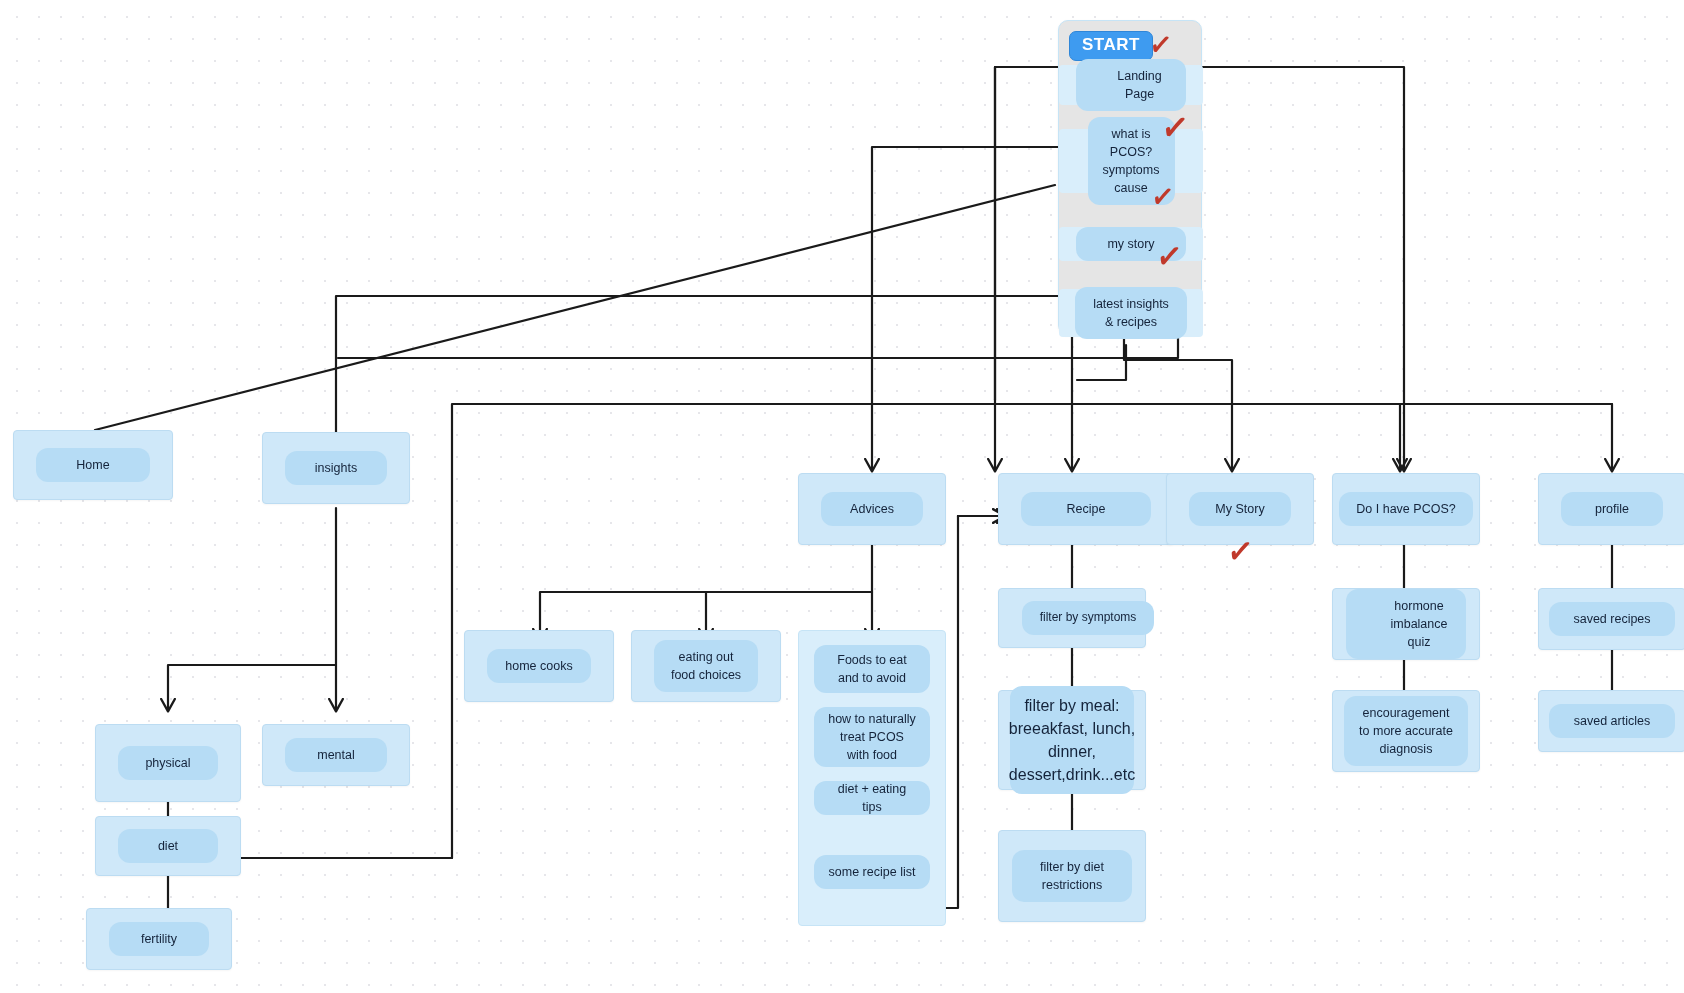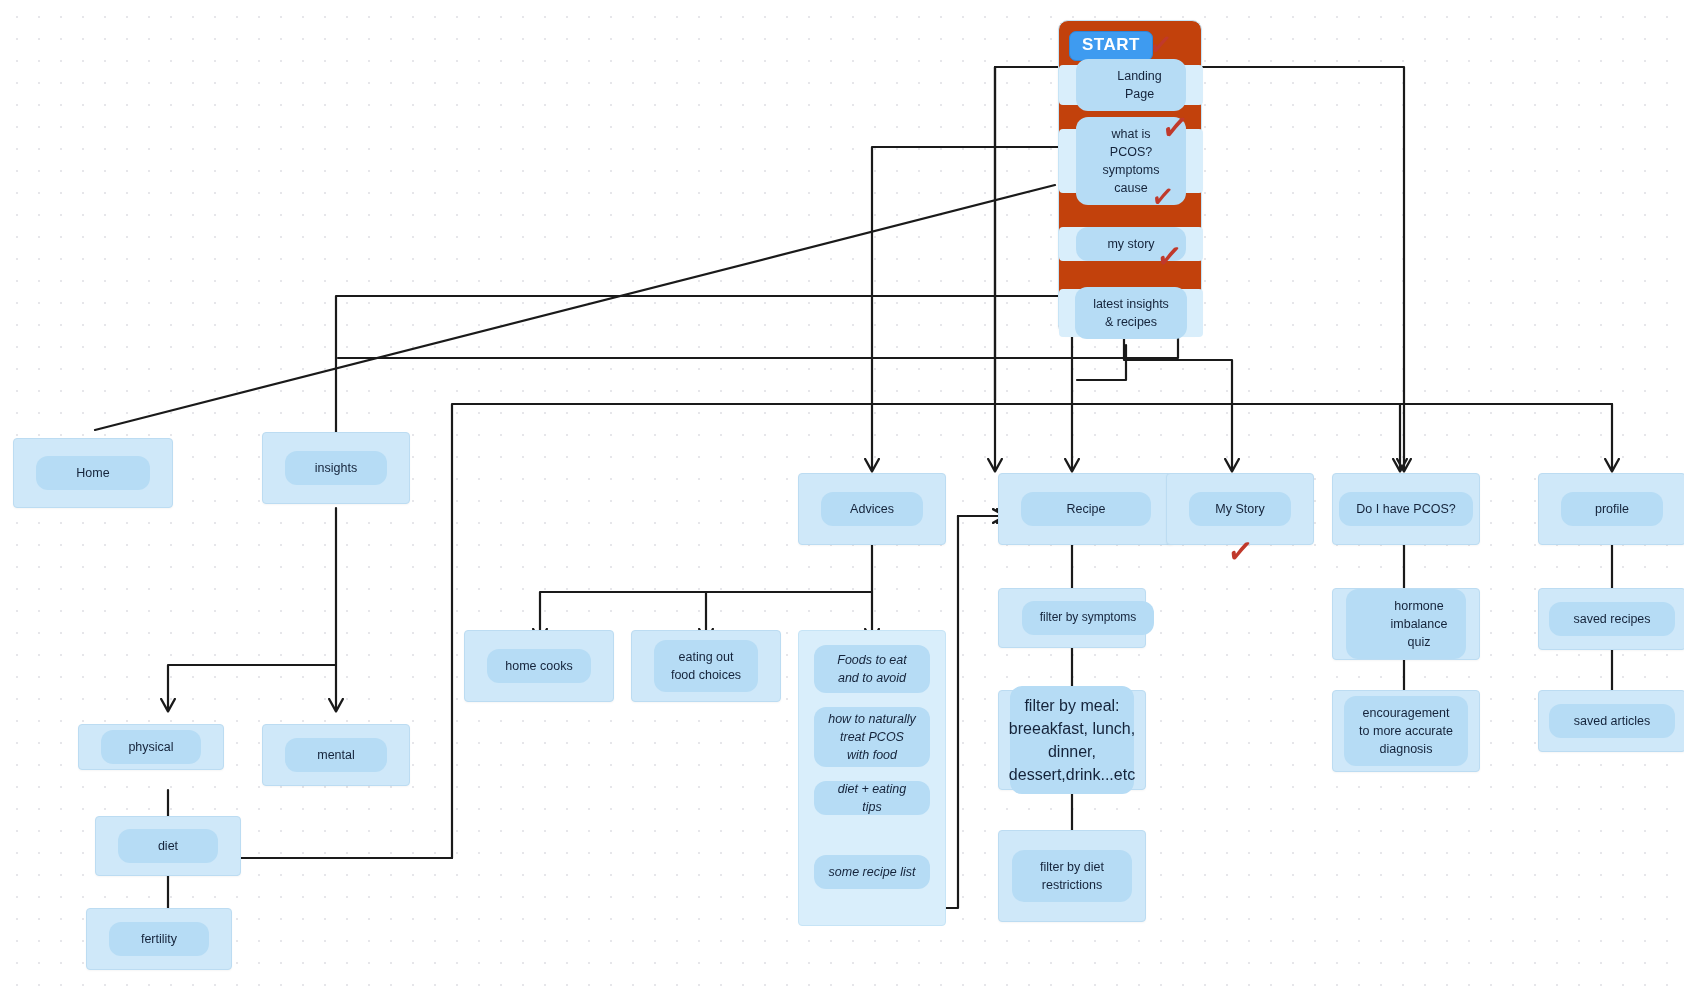--- a/index.html
+++ b/index.html
@@ -42,21 +42,21 @@
     box-sizing:border-box;
     display:flex;
     align-items:center;
     justify-content:center;
   }
   .node > .pill{width:calc(100% - 44px);}
 
   
   .group{
     position:absolute;
-    background:#c2410c;
+    background:#e5e5e5;
     border:1px solid #c6e4f6;
     border-radius:10px;
     box-sizing:border-box;
     box-shadow:0 1px 3px rgba(0,0,0,0.05);
   }
   .group .node{background:#d9eefb;border-color:transparent;box-shadow:none;}
 
   .start-badge{
     position:absolute;
     left:10px;top:10px;
@@ -72,21 +72,21 @@
 
   
   .stack{
     position:absolute;
     background:#d9eefb;
     border:1px solid #c6e4f6;
     border-radius:4px;
     box-sizing:border-box;
     display:flex;flex-direction:column;align-items:center;
   }
-  .stack .pill{width:calc(100% - 30px);font-style:italic;}
+  .stack .pill{width:calc(100% - 30px);}
 
   .check{
     position:absolute;
     color:#c0392b;
     font-size:30px;
     font-weight:600;
     font-family:"Liberation Serif", serif;
     transform:rotate(9deg) scaleX(0.85);
     line-height:1;
     user-select:none;
@@ -199,46 +199,46 @@
   </svg>
 
   <div class="group" style="left:1058px;top:20px;width:144px;height:315px;">
     <div class="start-badge">START</div>
 
     <div class="node" style="left:0;top:44px;width:144px;height:40px;position:absolute;">
       <div class="pill" style="width:110px;padding-left:31px;">Landing Page</div>
     </div>
 
     <div class="node" style="left:0;top:108px;width:144px;height:64px;position:absolute;">
-      <div class="pill" style="width:110px;">what is PCOS? symptoms cause</div>
+      <div class="pill" style="width:87px;">what is PCOS? symptoms cause</div>
     </div>
 
     <div class="node" style="left:0;top:206px;width:144px;height:34px;position:absolute;">
       <div class="pill" style="width:110px;">my story</div>
     </div>
 
     <div class="node" style="left:0;top:268px;width:144px;height:48px;position:absolute;">
       <div class="pill" style="width:112px;">latest insights &amp; recipes</div>
     </div>
   </div>
 
   <div class="check" style="left:1148px;top:30px;">✓</div>
   <div class="check" style="left:1160px;top:110px;font-size:36px;">✓</div>
   <div class="check" style="left:1150px;top:182px;">✓</div>
   <div class="check" style="left:1155px;top:240px;font-size:34px;">✓</div>
 
-  <div class="node" style="left:13px;top:430px;width:160px;height:70px;margin-top:8px;">
+  <div class="node" style="left:13px;top:430px;width:160px;height:70px;">
     <div class="pill">Home</div>
   </div>
 
   <div class="node" style="left:262px;top:432px;width:148px;height:72px;">
     <div class="pill">insights</div>
   </div>
 
-  <div class="node" style="left:78px;top:724px;width:146px;height:46px;">
+  <div class="node" style="left:95px;top:724px;width:146px;height:78px;">
     <div class="pill">physical</div>
   </div>
 
   <div class="node" style="left:262px;top:724px;width:148px;height:62px;">
     <div class="pill">mental</div>
   </div>
 
   <div class="node" style="left:95px;top:816px;width:146px;height:60px;">
     <div class="pill">diet</div>
   </div>

